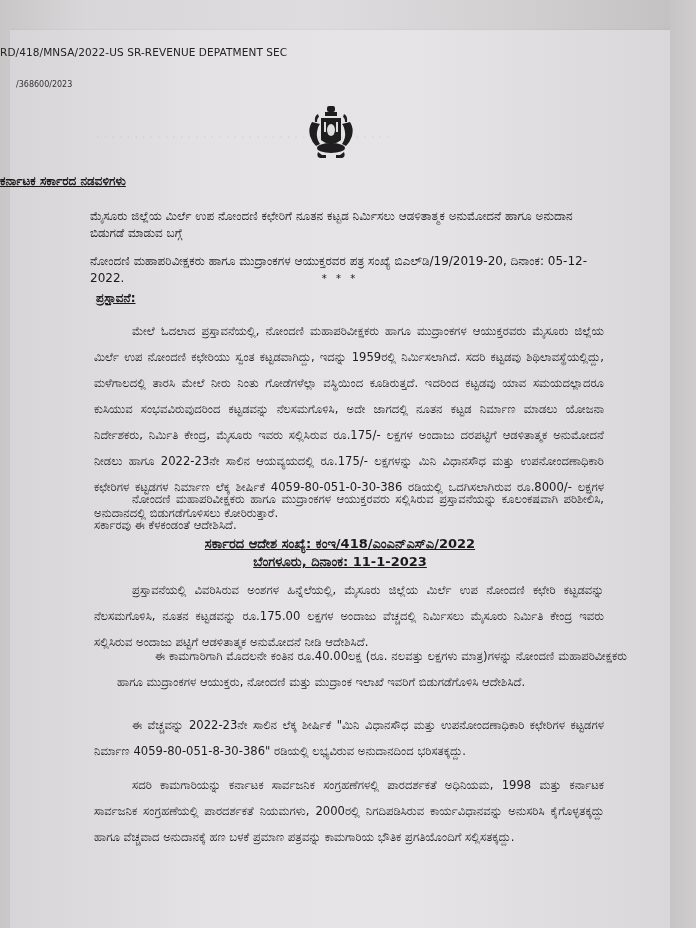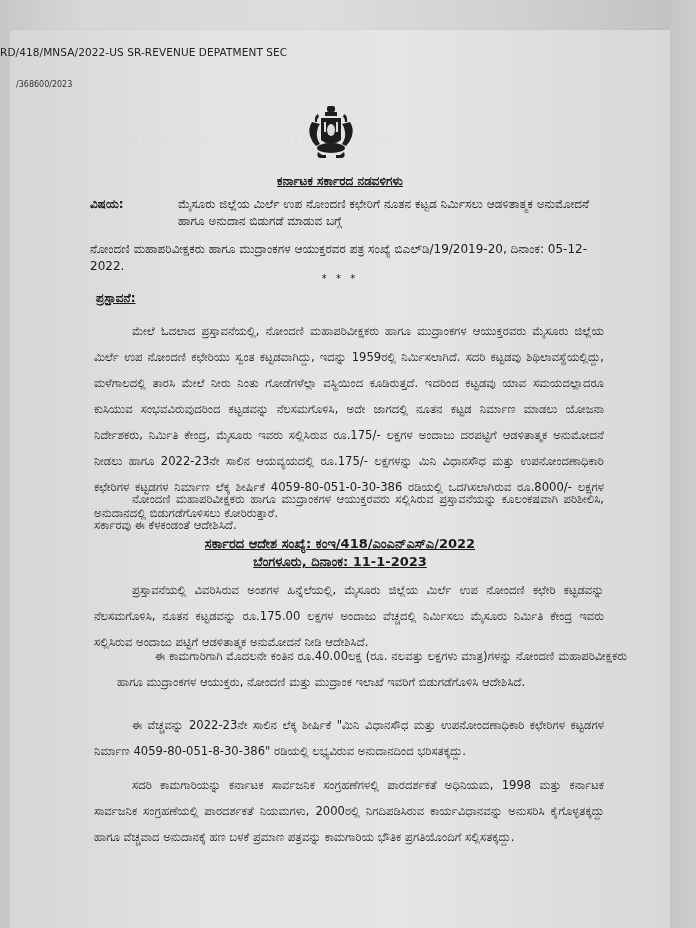--- a/index.html
+++ b/index.html
@@ -20,26 +20,26 @@
     background: linear-gradient(90deg, #c7c4c6, #cfcccd);
   }
   .ghost { position: absolute; color: rgba(0,0,0,0.07); font-size: 12px; white-space: nowrap; }
   .hdr-ref {
     position: absolute; top: 46px; left: 0; width: 680px; text-align: left;
     font-size: 10.5px; letter-spacing: 0.1px; color: #222;
   }
   .file-no { position: absolute; top: 80px; left: 16px; font-size: 8px; color: #333; }
   .emblem { position: absolute; top: 104px; left: 304px; width: 54px; height: 56px; }
   .main-title {
-    position: absolute; top: 174px; left: 0; width: 680px; text-align: center;
+    position: absolute; top: 174px; left: 0; width: 680px; 
     font-size: 12px; font-weight: bold; text-decoration: underline;
   }
   .row { position: absolute; left: 90px; width: 520px; display: flex; font-size: 12px; line-height: 17px; }
   .row .lbl { width: 88px; font-weight: bold; flex-shrink: 0; }
-  .row .val { flex: 1; }
+  .row .val { flex: 1; margin-top: 12px; }
   .stars { position: absolute; top: 273px; left: 0; width: 680px; text-align: center; font-size: 10px; letter-spacing: 3px; }
   .preamble-head { position: absolute; top: 291px; left: 96px; font-size: 12px; font-weight: bold; text-decoration: underline; }
   .para {
     position: absolute; left: 94px; width: 510px; font-size: 11.6px; line-height: 26px;
     text-align: justify; color: #1c1c1c;
   }
   .para .indent { display: inline-block; width: 38px; }
   .order-head {
     position: absolute; left: 0; width: 680px; text-align: center;
     font-size: 13px; font-weight: bold; text-decoration: underline; line-height: 17px; margin-top: 12px;
@@ -72,21 +72,20 @@
   <g fill="#dedcde">
     <ellipse cx="27" cy="26" rx="4" ry="6"></ellipse>
     <rect x="20" y="18" width="2" height="10"></rect>
     <rect x="32" y="18" width="2" height="10"></rect>
   </g>
 </svg>
 
 <div class="main-title">ಕರ್ನಾಟಕ ಸರ್ಕಾರದ ನಡವಳಿಗಳು</div>
 
 <div class="row" style="top:196px;">
-  <div class="lbl">ವಿಷಯ:</div>
   <div class="val">ಮೈಸೂರು ಜಿಲ್ಲೆಯ ಮಿರ್ಲೆ ಉಪ ನೋಂದಣಿ ಕಛೇರಿಗೆ ನೂತನ ಕಟ್ಟಡ ನಿರ್ಮಿಸಲು ಆಡಳಿತಾತ್ಮಕ ಅನುಮೋದನೆ ಹಾಗೂ ಅನುದಾನ ಬಿಡುಗಡೆ ಮಾಡುವ ಬಗ್ಗೆ</div>
 </div>
 
 <div class="row" style="top:241px;">
   <div class="val">ನೋಂದಣಿ ಮಹಾಪರಿವೀಕ್ಷಕರು ಹಾಗೂ ಮುದ್ರಾಂಕಗಳ ಆಯುಕ್ತರವರ ಪತ್ರ ಸಂಖ್ಯೆ ಬಿಎಲ್‌ಡಿ/19/2019-20, ದಿನಾಂಕ: 05-12-2022.</div>
 </div>
 
 <div class="stars">* * *</div>
 
 <div class="preamble-head">ಪ್ರಸ್ತಾವನೆ:</div>

